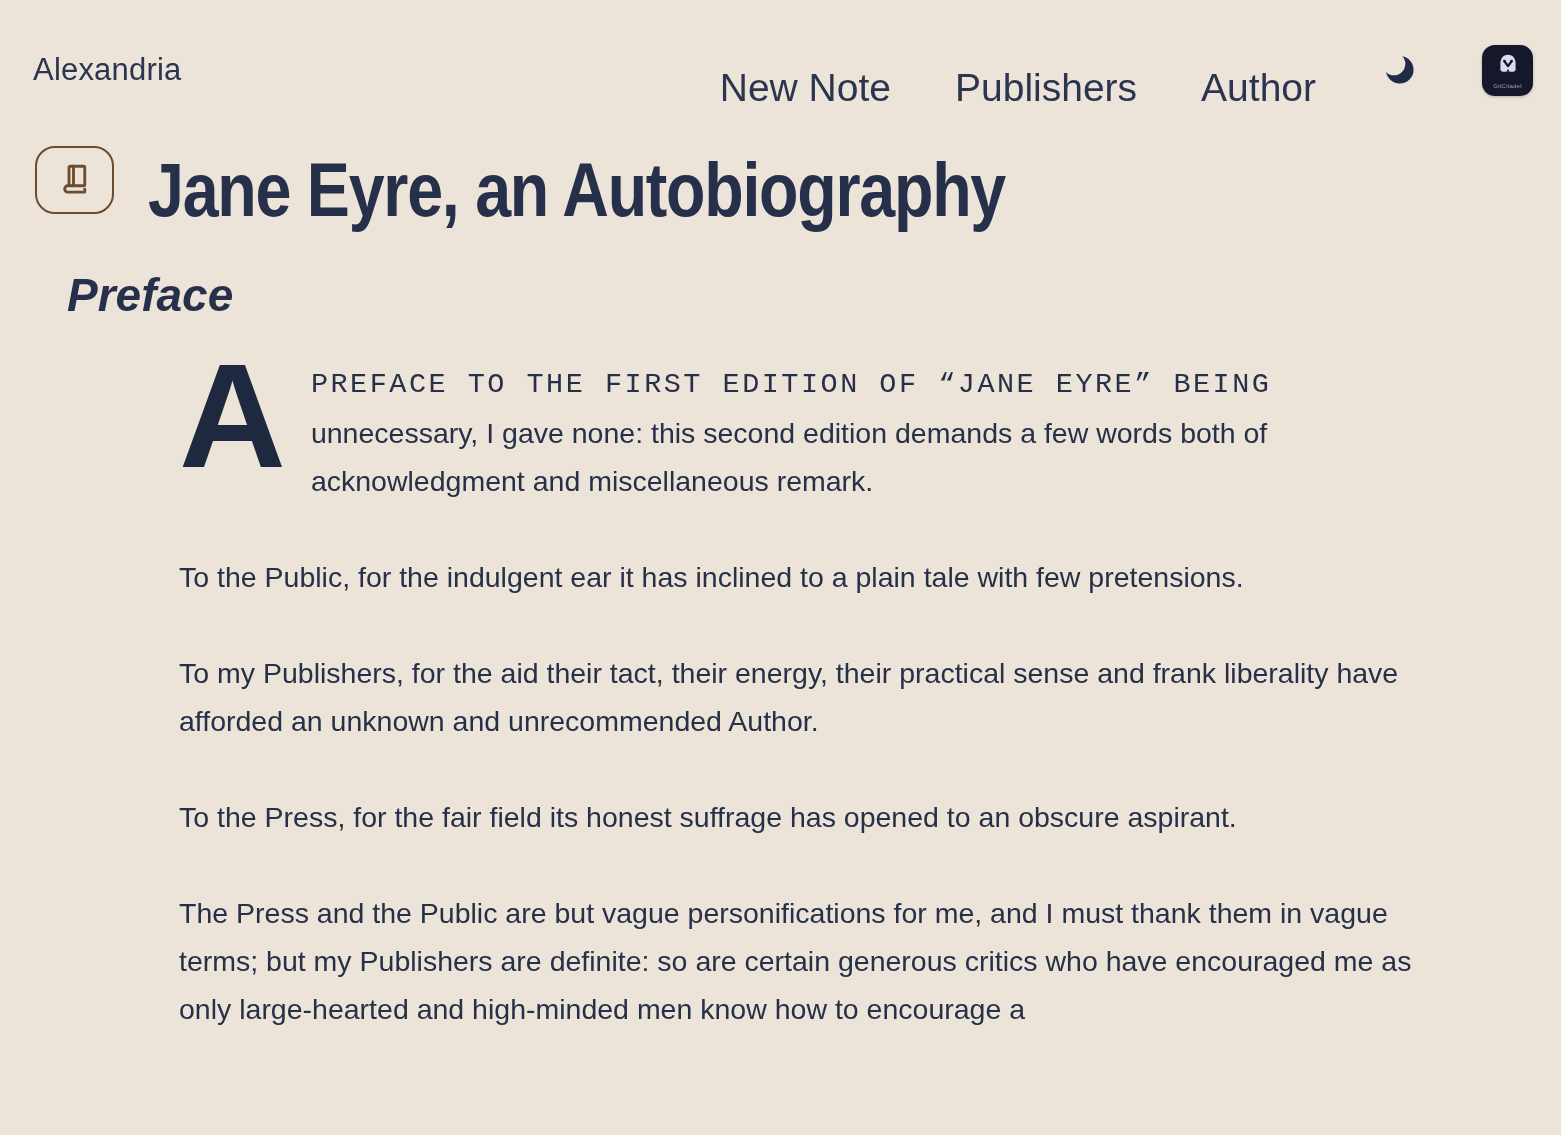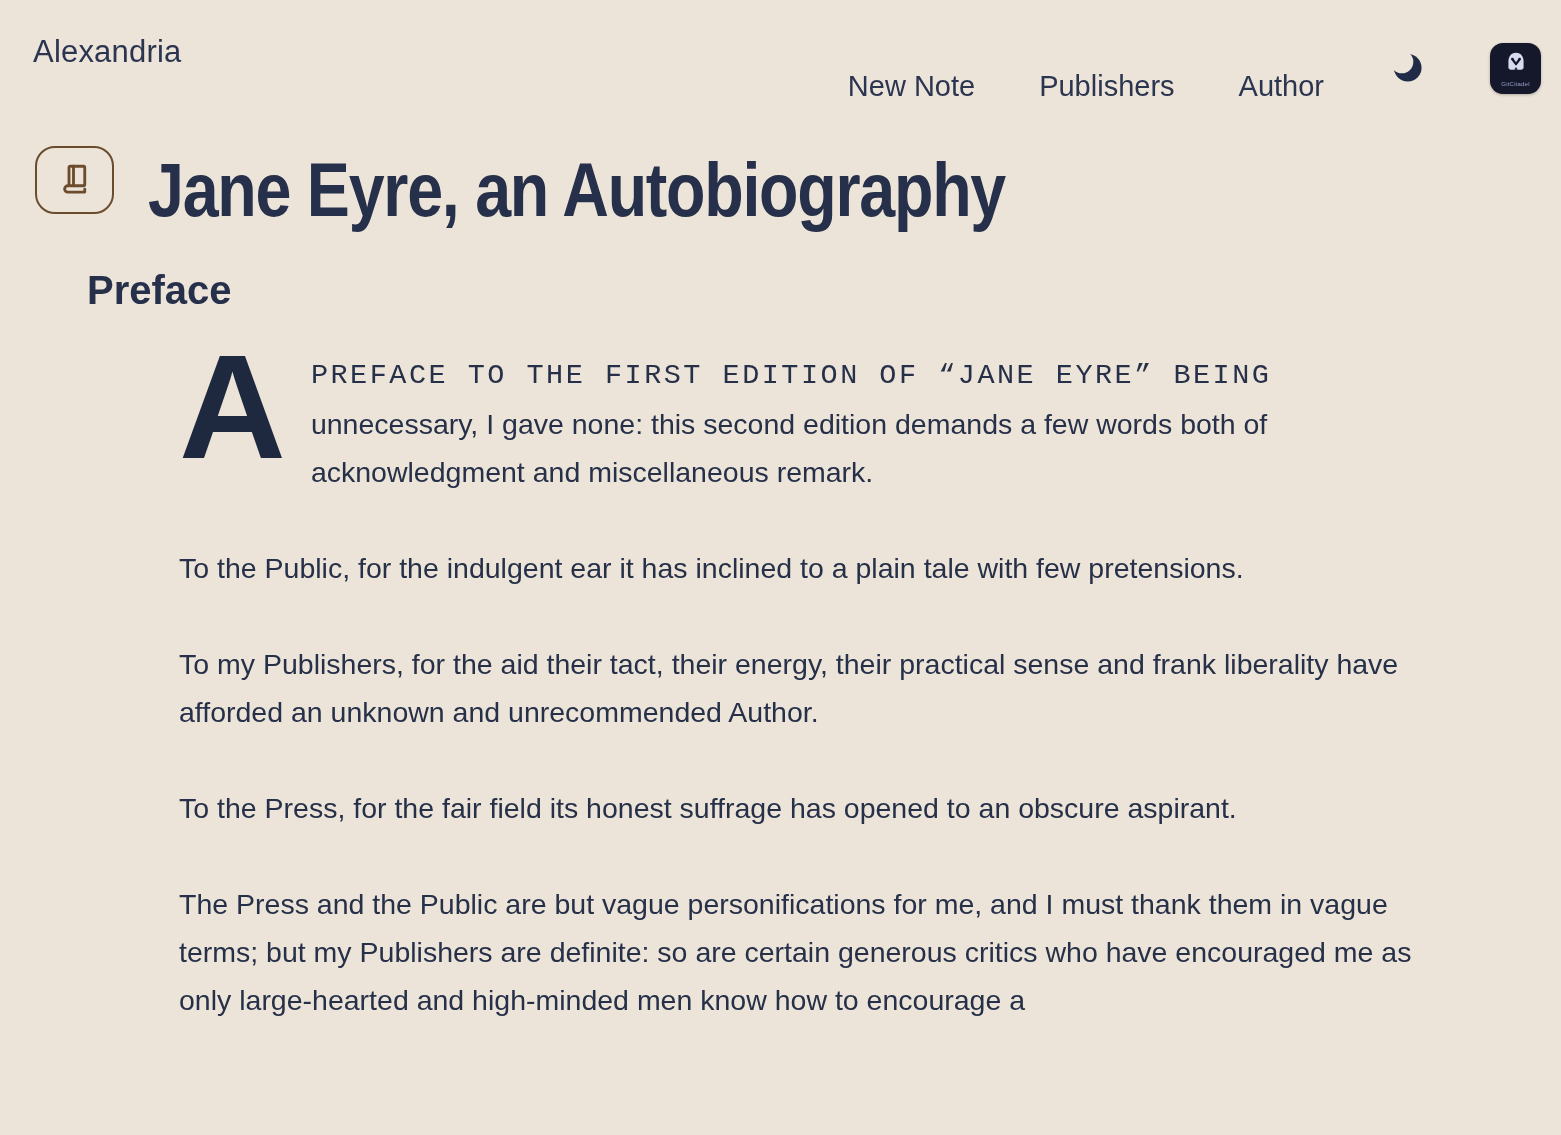--- a/index.html
+++ b/index.html
@@ -8,37 +8,37 @@
     overflow: hidden;
     background: #ece4d8;
     font-family: "Liberation Sans", sans-serif;
     color: #263048;
   }
 
   
   .app-header {
     display: flex;
     justify-content: space-between;
-    align-items: flex-start;
-    padding: 34px 20px 0 33px;
+    align-items: center;
+    padding: 34px 28px 0 33px;
     height: 106px;
   }
   .brand {
     font-size: 31px;
     color: #2b3550;
     letter-spacing: 0.2px;
     cursor: pointer;
   }
   .nav {
     display: flex;
     align-items: center;
     gap: 64px;
   }
   .nav-link {
-    font-size: 29px;
+    font-size: 39px;
     color: #2b3550;
     text-decoration: none;
     cursor: pointer;
     margin-top: 36px;
   }
   .theme-toggle {
     background: none;
     border: none;
     cursor: pointer;
     width: 38px; height: 38px;
@@ -83,25 +83,26 @@
     font-weight: 700;
     line-height: 1.0;
     color: #27304a;
     letter-spacing: -1.5px;
     white-space: nowrap;
     display: inline-block;
     transform: scaleX(0.85);
     transform-origin: left top;
   }
   .section-title {
-    margin: 40px 0 0 87px;
-    font-size: 40px;
+    margin: 40px 0 0 67px;
+    font-size: 46px;
     font-weight: 700;
     color: #27304a;
     letter-spacing: 0;
+    font-style: italic;
   }
   .body-text p {
     width: 1255px;
     margin: 48px 0 0 179px;
     font-size: 28.5px;
     line-height: 48px;
     color: #263048;
   }
   .body-text p.first {
     margin-top: 36px;

